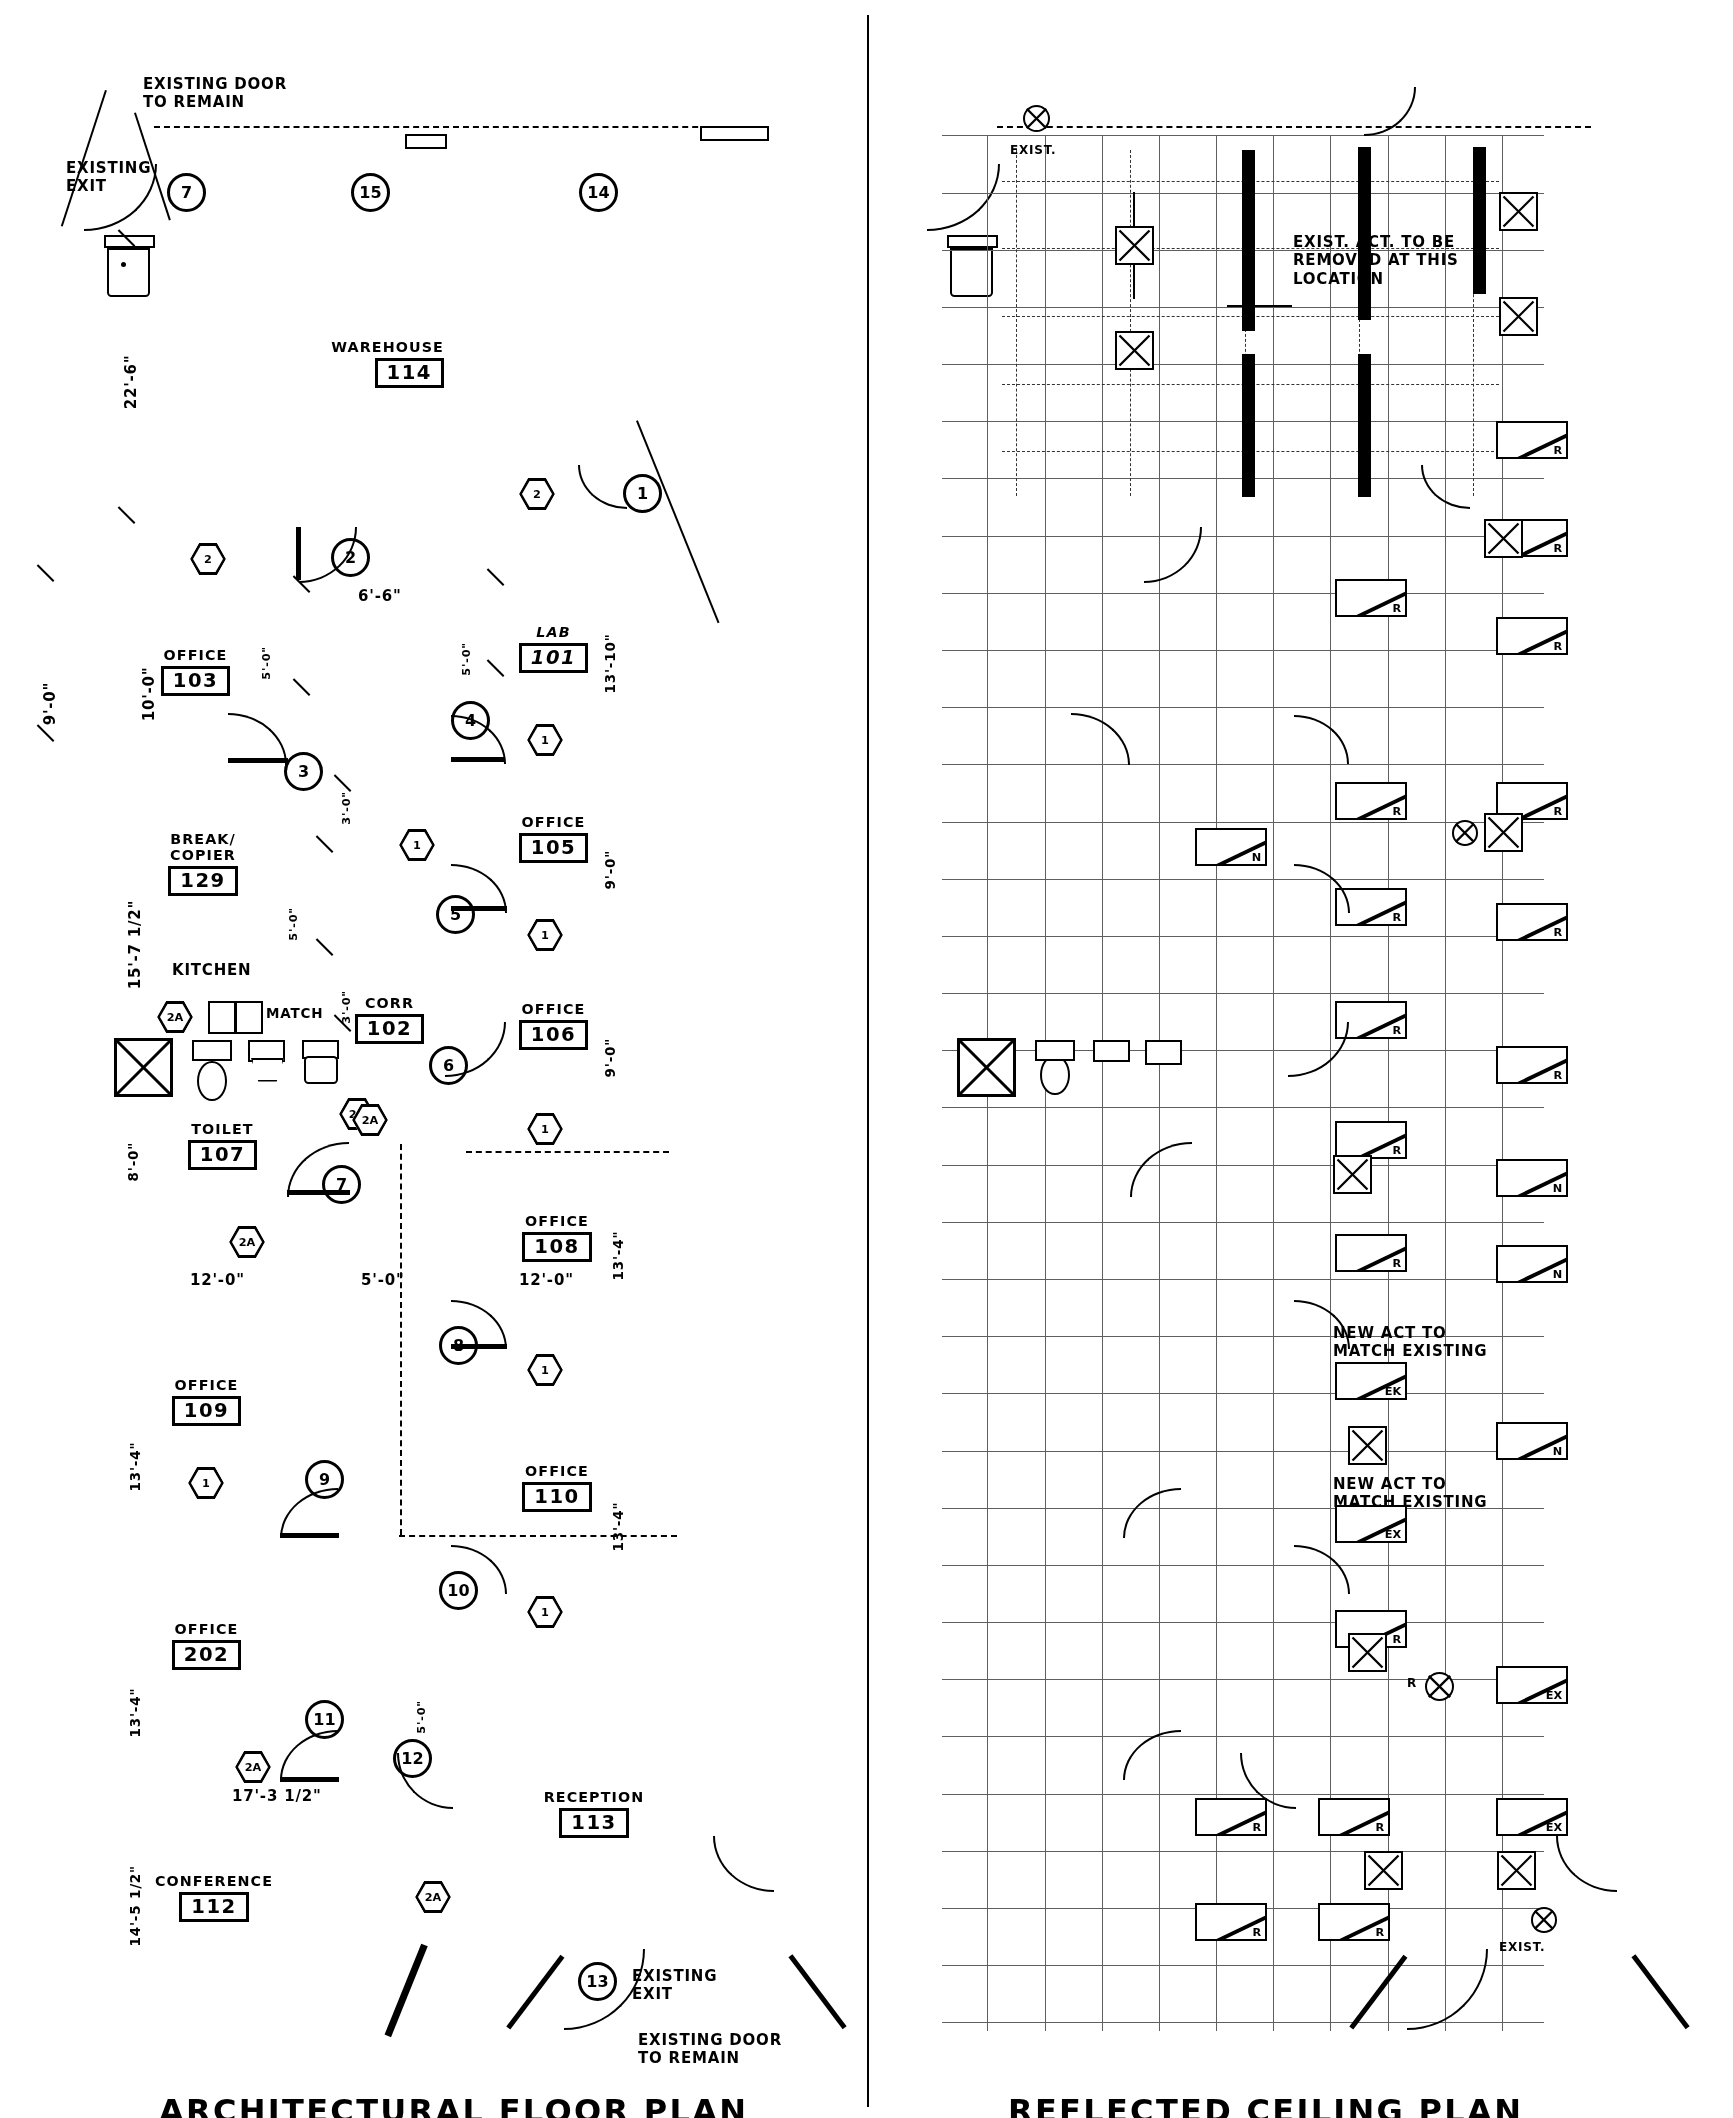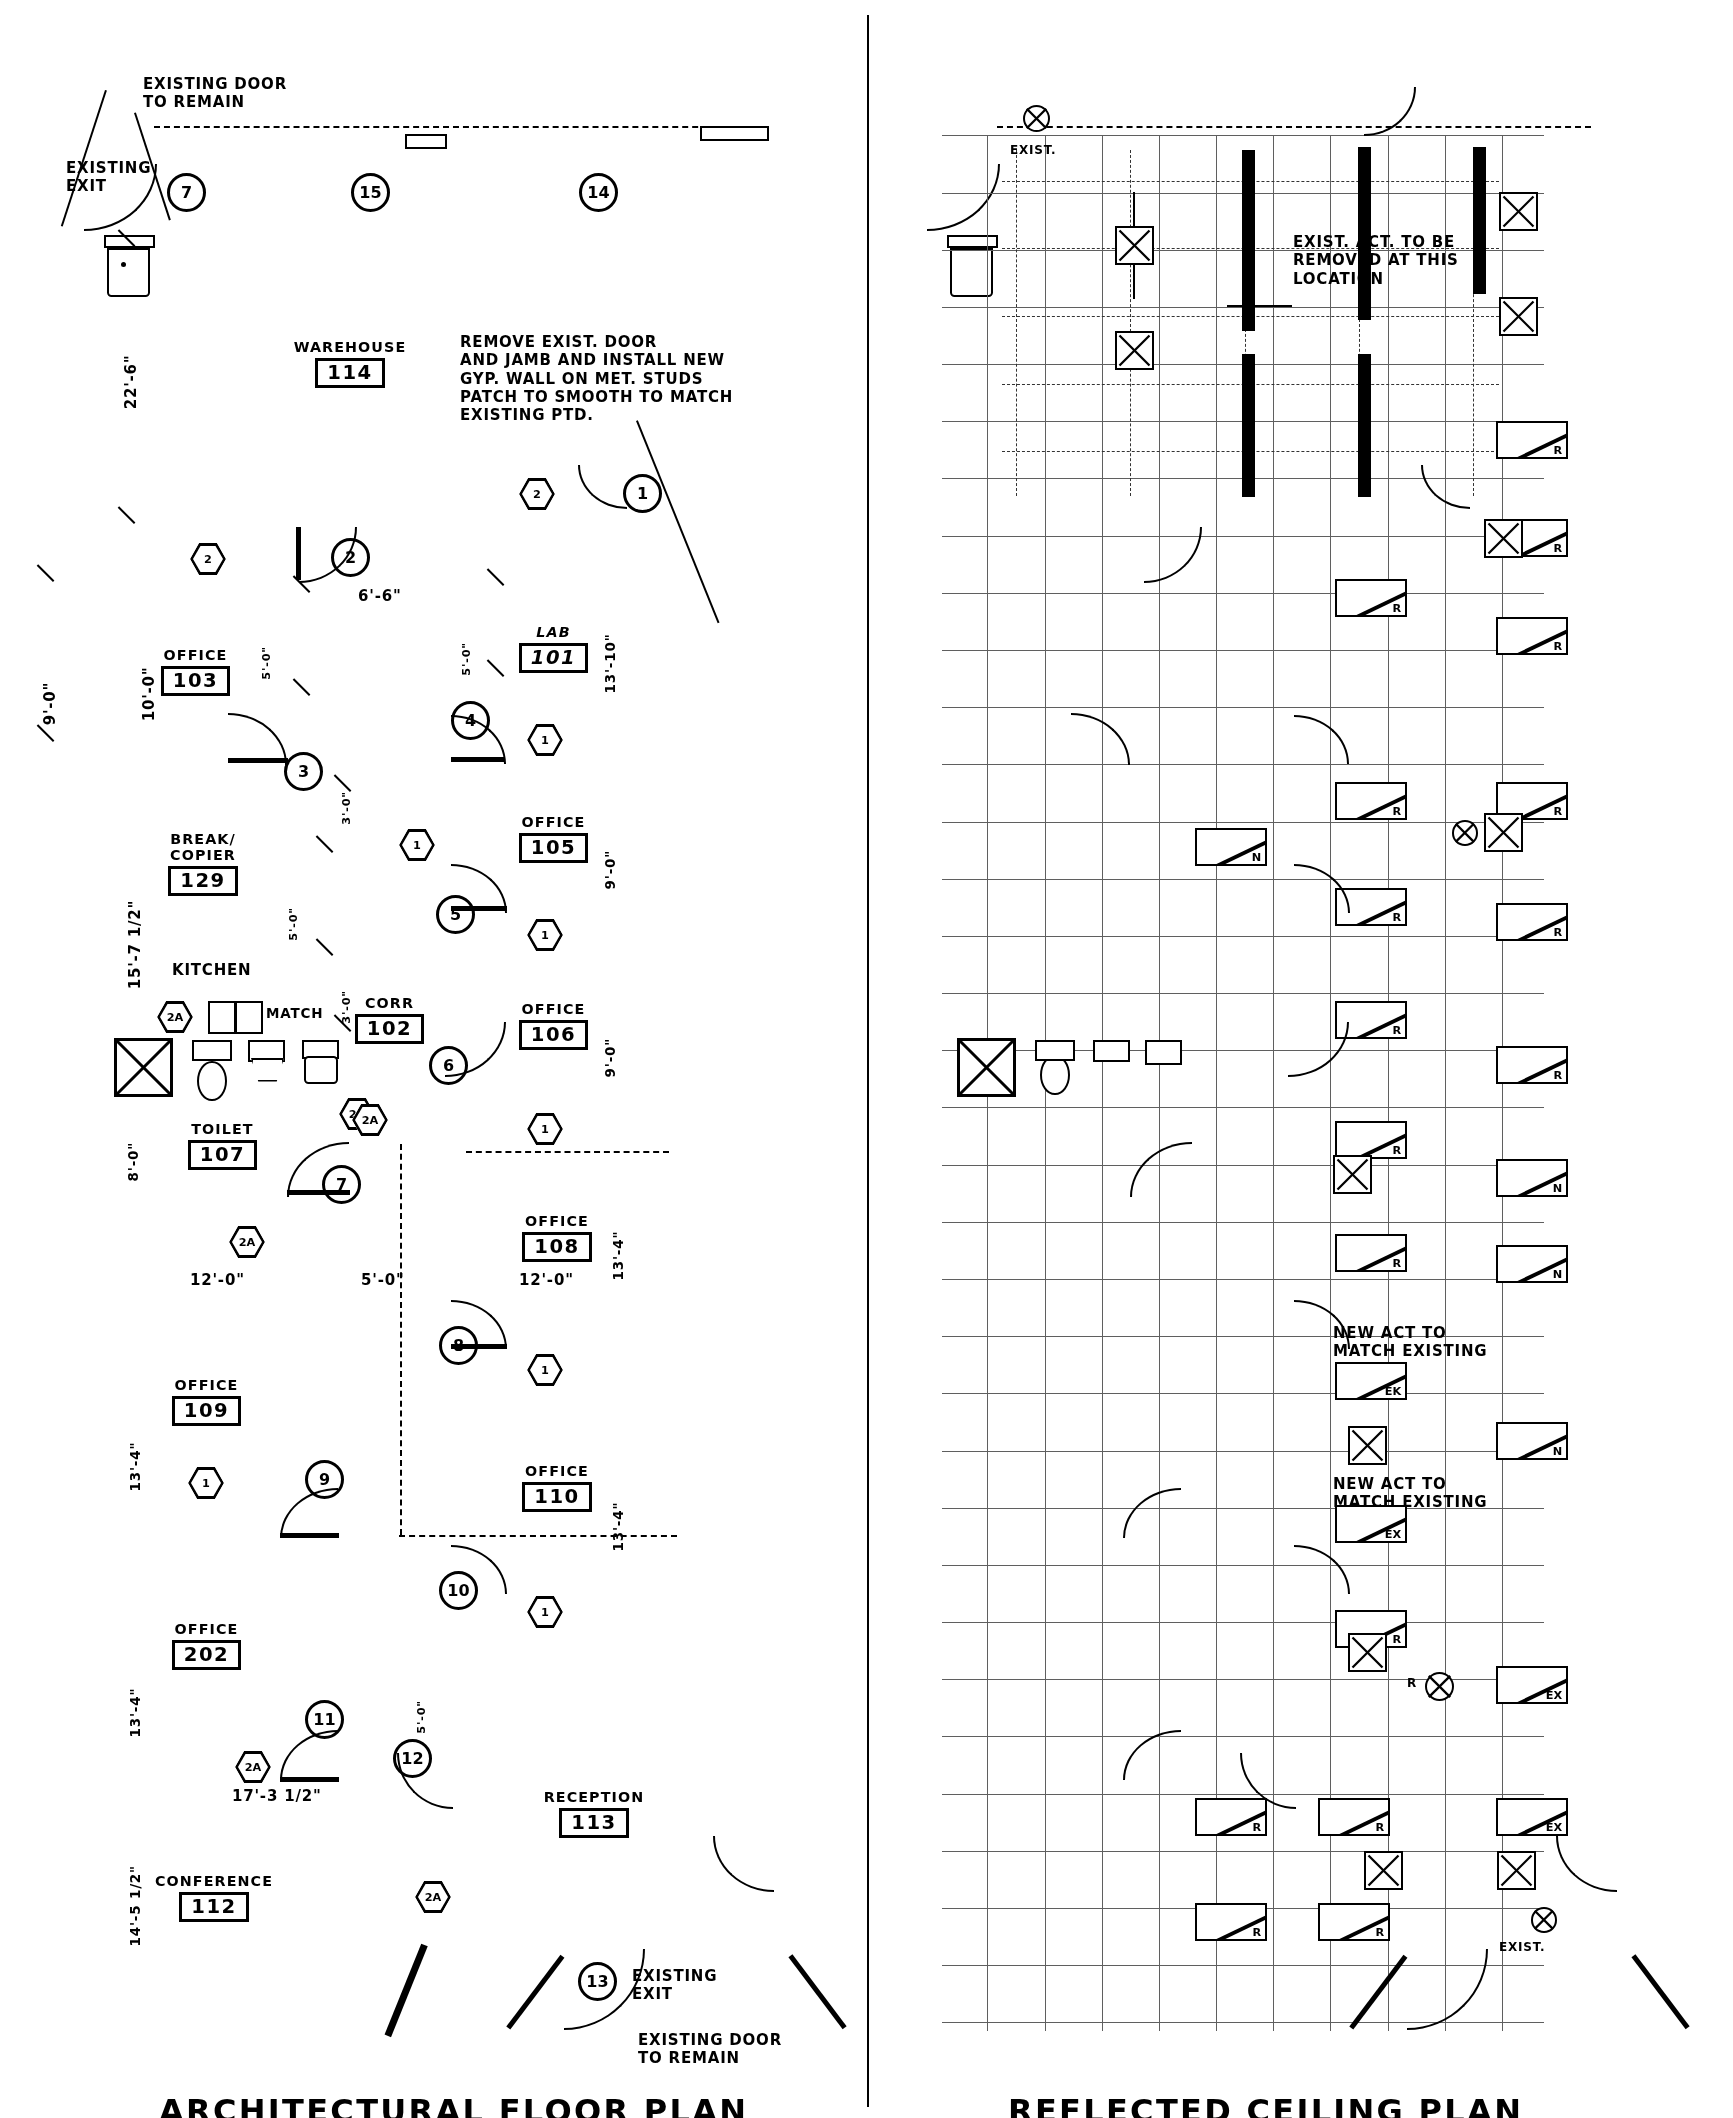--- a/index.html
+++ b/index.html
@@ -123,30 +123,25 @@
     <div class="txt t20 rot90" style="left:140px;top:391px;">22'-6"</div>
 
     <div class="tick" style="left:115px;top:237px;"></div>
     <div class="tick" style="left:115px;top:514px;"></div>
 
     <div class="txt t20 rot90" style="left:59px;top:707px;">9'-0"</div>
 
     <div class="tick" style="left:34px;top:572px;"></div>
     <div class="tick" style="left:34px;top:732px;"></div>
 
-    <div class="roomtag" style="left:256px;top:339px;width:188px;">
+    <div class="roomtag" style="left:256px;top:339px;width:188px;text-align:right;">
       <div class="nm">WAREHOUSE</div>
       <div class="num">114</div>
     </div>
 
-    <div class="txt t20" style="left:460px;top:333px;">REMOVE EXIST. DOOR
-AND JAMB AND INSTALL NEW
-GYP. WALL ON MET. STUDS
-PATCH TO SMOOTH TO MATCH
-EXISTING PTD.</div>
 
     <div class="thin" style="left:636px;top:421px;width:2.3px;height:218px;transform:rotate(-22deg);transform-origin:top left;"></div>
 
     <div class="roomtag" style="left:139px;top:647px;width:113px;">
       <div class="nm">OFFICE</div>
       <div class="num">103</div>
     </div>
 
     <div class="htag" style="left:190px;top:543px;">
       <span class="hx"></span>

